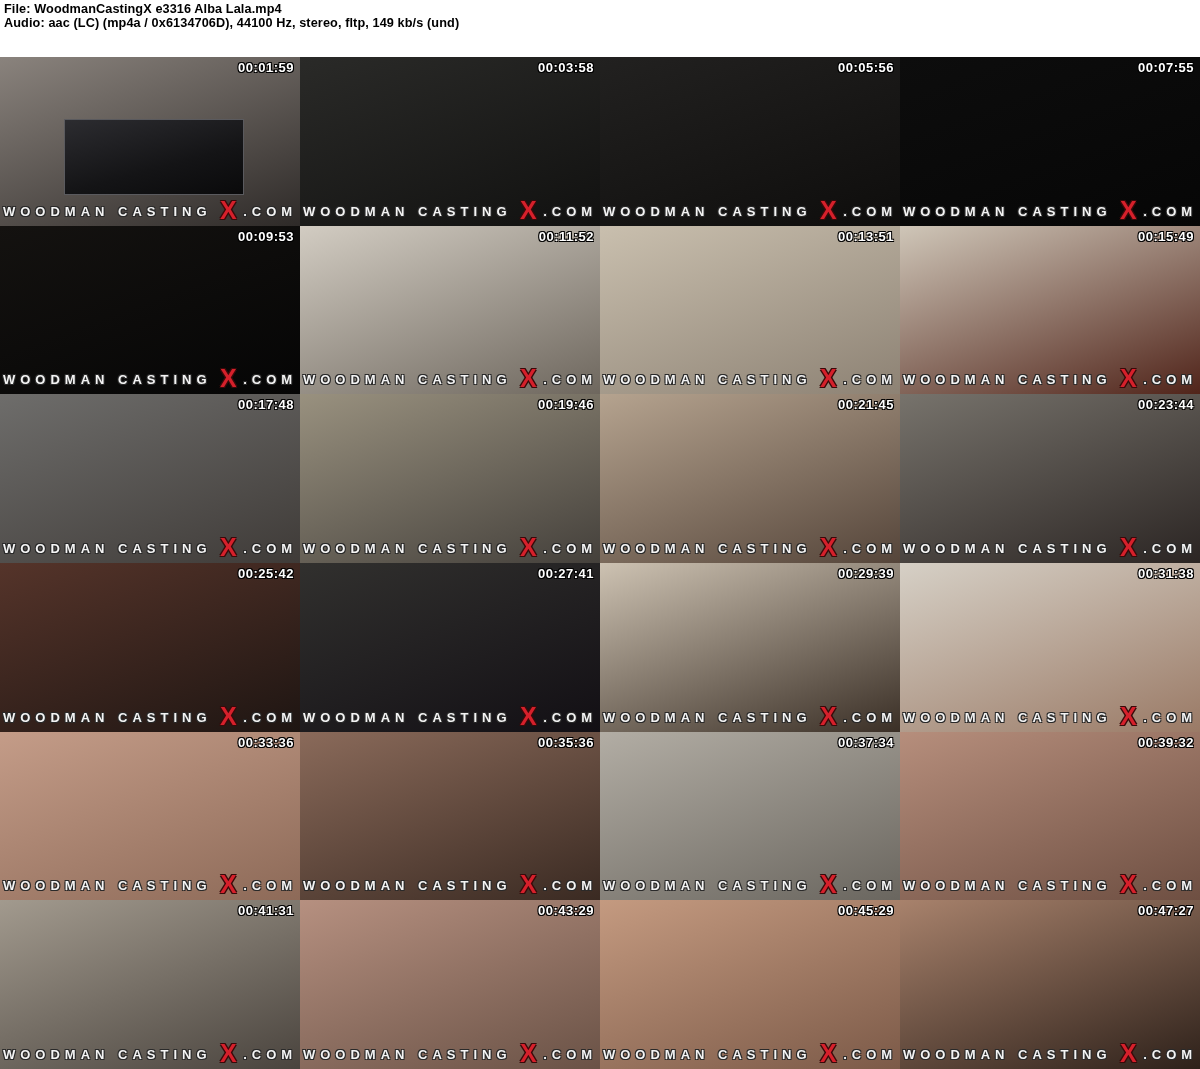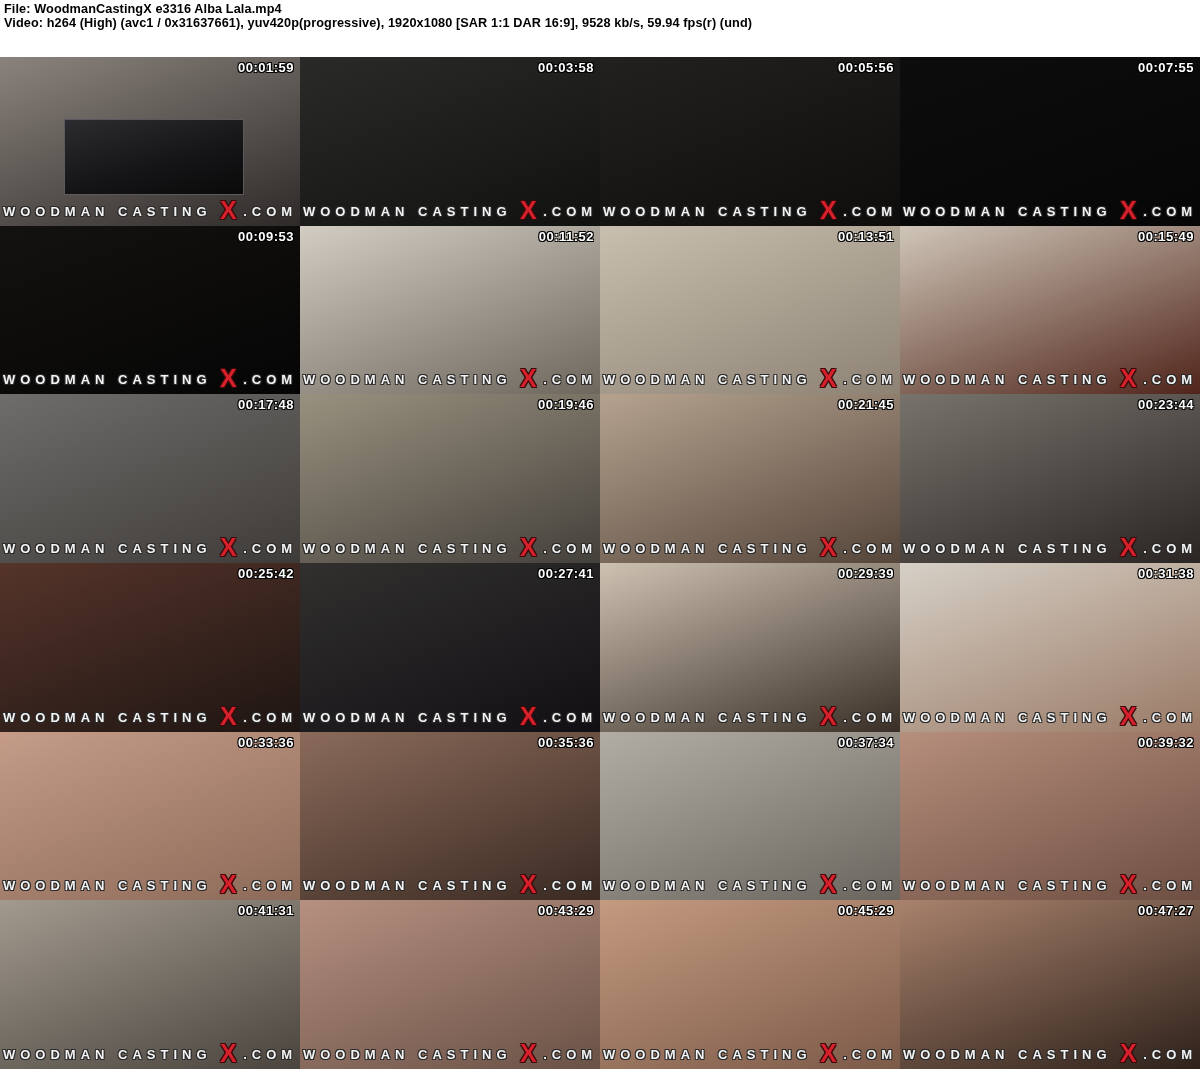--- a/index.html
+++ b/index.html
@@ -82,21 +82,21 @@
     text-shadow:
       -1px -1px 0 #3a0a0a, 1px -1px 0 #3a0a0a,
       -1px  1px 0 #3a0a0a, 1px  1px 0 #3a0a0a;
   }
 </style>
 </head>
 <body>
 
 <div class="meta-header">
   <div class="meta-line">File: WoodmanCastingX e3316 Alba Lala.mp4</div>
-  <div class="meta-line">Video: h264 (High) (avc1 / 0x31637661), yuv420p(progressive), 1920x1080 [SAR 1:1 DAR 16:9], 9528 kb/s, 59.94 fps(r) (und)</div>
+  <div class="meta-line">Audio: aac (LC) (mp4a / 0x6134706D), 44100 Hz, stereo, fltp, 149 kb/s (und)</div>
 </div>
 
 <div class="grid" id="grid">
   <div class="tile">
     <div class="frame" style="background: linear-gradient(160deg, rgb(138, 131, 125) 0%, rgb(46, 42, 40) 100%);"></div>
     <div class="pip-inset"></div>
       <span class="ts">00:01:59</span>
     <div class="wm">
       <span class="wm-brand">WOODMAN CASTING</span>
       <span class="wm-x" style="color: rgb(214, 32, 43);">X</span>

